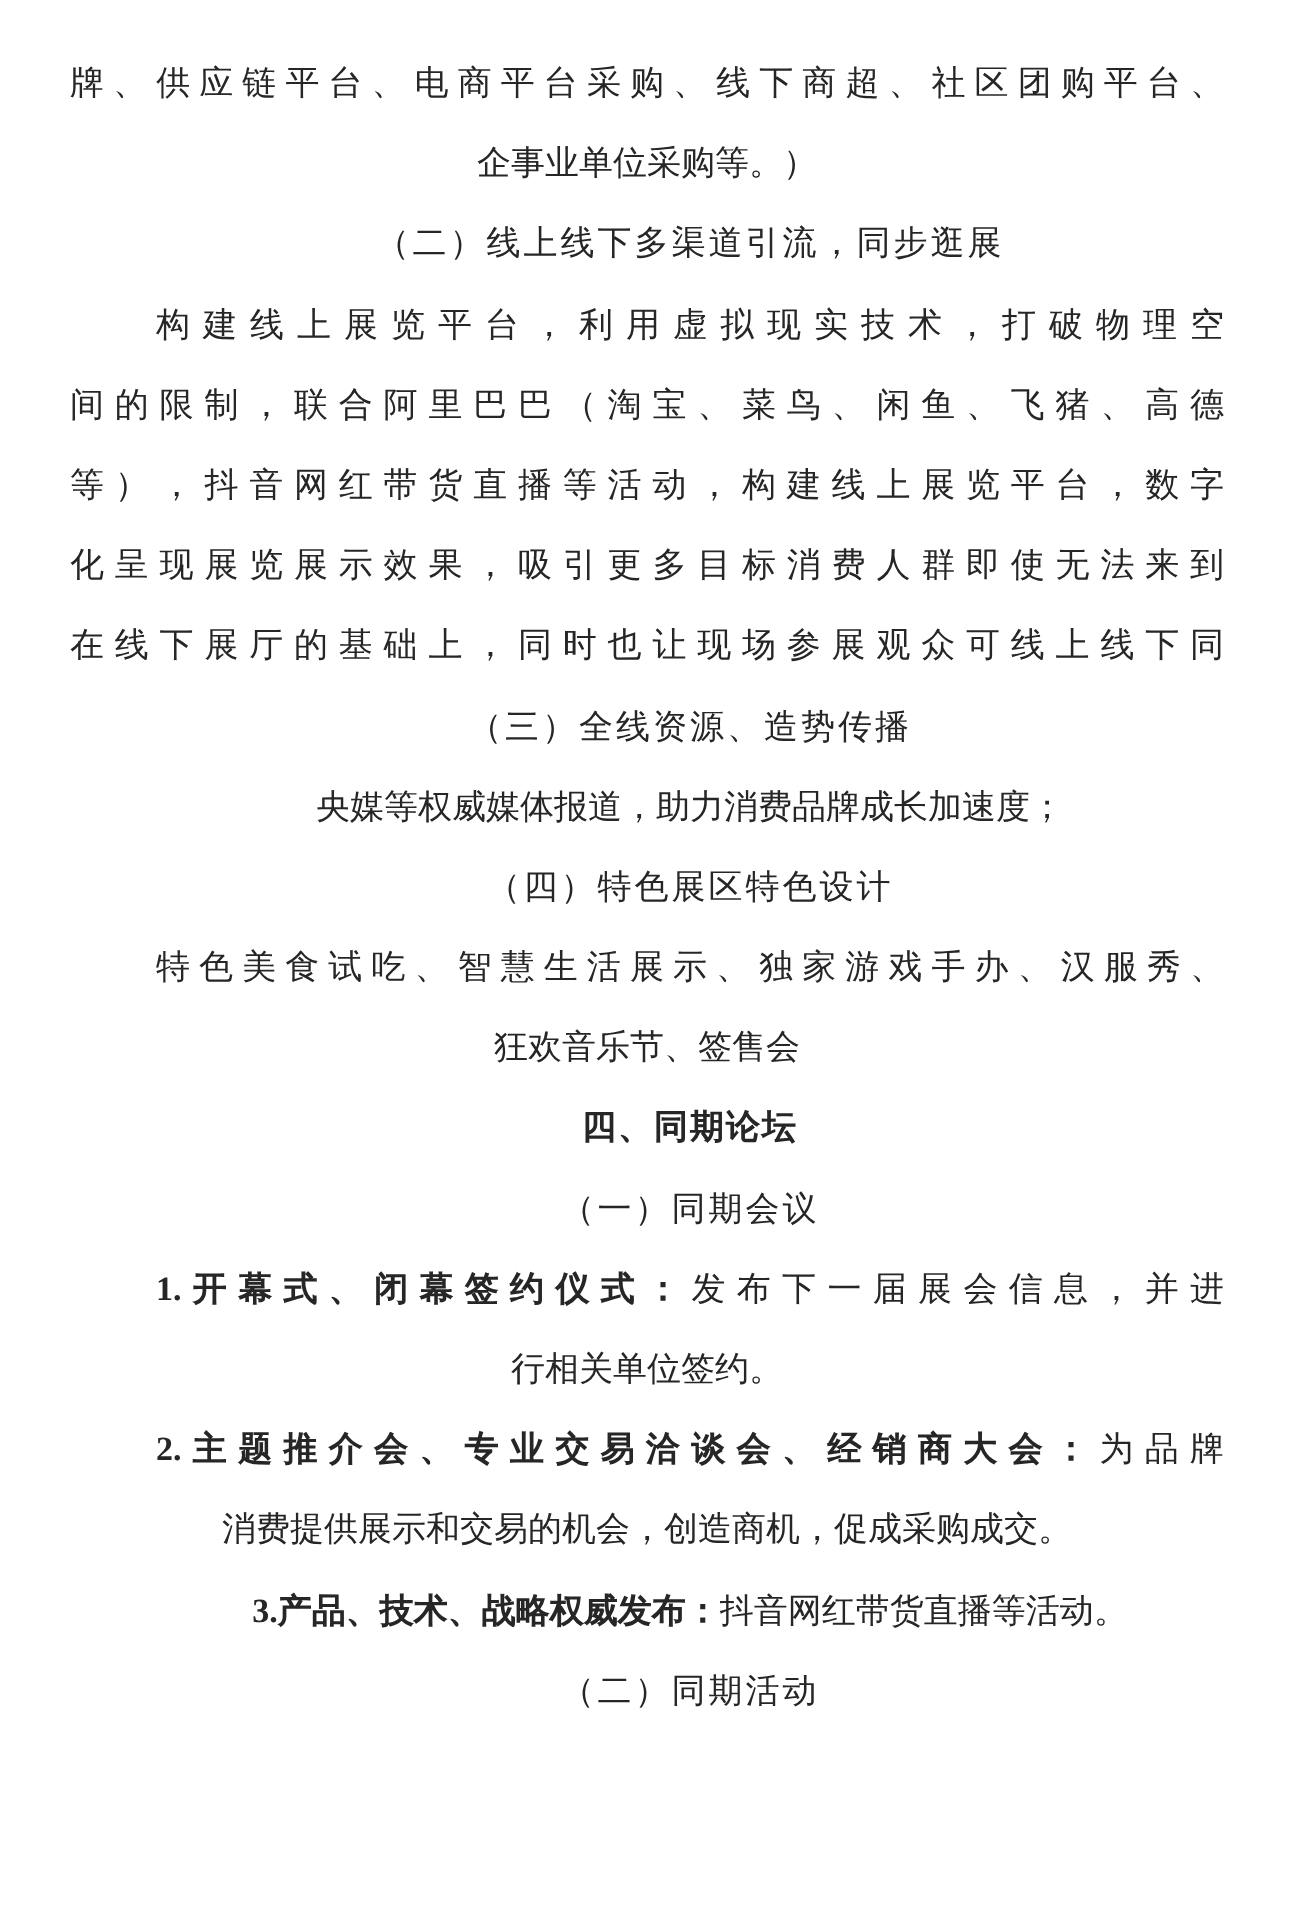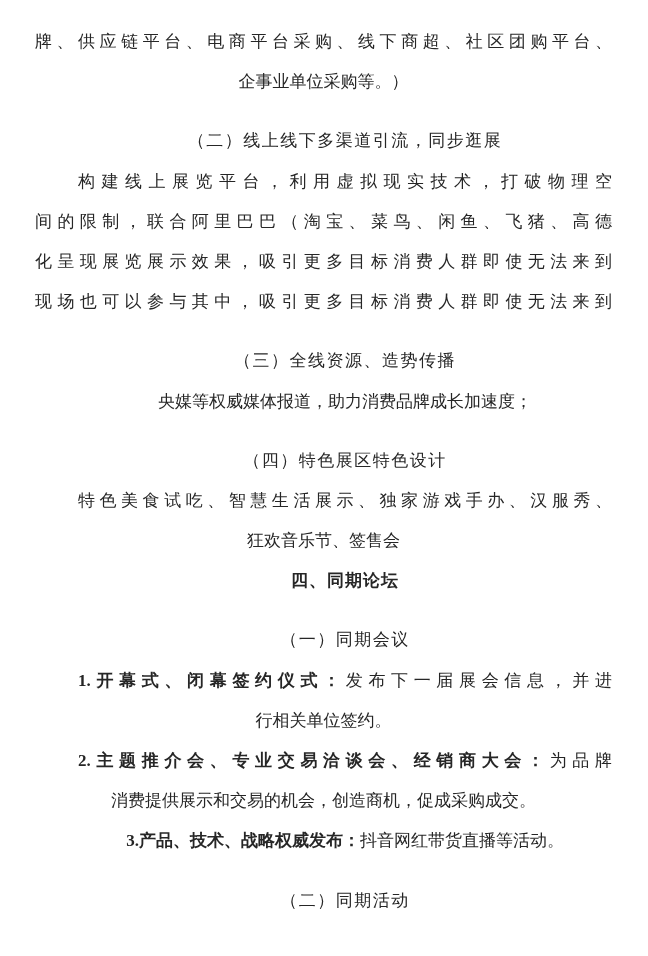--- a/index.html
+++ b/index.html
@@ -22,43 +22,44 @@
   .line {
     line-height: 40.2px;
     height: 40.2px;
     text-align: center;
   }
   
   .ind { padding-left: 43px; }
   
   .j { text-align: justify; text-align-last: justify; }
   
-  .kaiti { letter-spacing: 1.5px; margin-top: 19px; }
+  .kaiti { letter-spacing: 1.5px; }
   
   .hei {
     font-weight: 700;
     letter-spacing: 1px;
   }
   
   .b { font-weight: 700; }
 </style>
 </head>
 <body>
 
 <div class="page">
 
   <div class="line j">牌、供应链平台、电商平台采购、线下商超、社区团购平台、</div>
   <div class="line">企事业单位采购等。）</div>
 
   <div class="line ind kaiti">（二）线上线下多渠道引流，同步逛展</div>
 
   <div class="line ind j">构建线上展览平台，利用虚拟现实技术，打破物理空</div>
   <div class="line j">间的限制，联合阿里巴巴（淘宝、菜鸟、闲鱼、飞猪、高德</div>
+  <div class="line j">等），抖音网红带货直播等活动，构建线上展览平台，数字</div>
   <div class="line j">化呈现展览展示效果，吸引更多目标消费人群即使无法来到</div>
-  <div class="line j">现场也可以参与其中，吸引更多目标消费人群即使无法来到</div>
+  <div class="line j">在线下展厅的基础上，同时也让现场参展观众可线上线下同</div>
 
   <div class="line ind kaiti">（三）全线资源、造势传播</div>
   <div class="line ind">央媒等权威媒体报道，助力消费品牌成长加速度；</div>
 
   <div class="line ind kaiti">（四）特色展区特色设计</div>
   <div class="line ind j">特色美食试吃、智慧生活展示、独家游戏手办、汉服秀、</div>
   <div class="line">狂欢音乐节、签售会</div>
 
   <div class="line ind hei">四、同期论坛</div>
   <div class="line ind kaiti">（一）同期会议</div>

